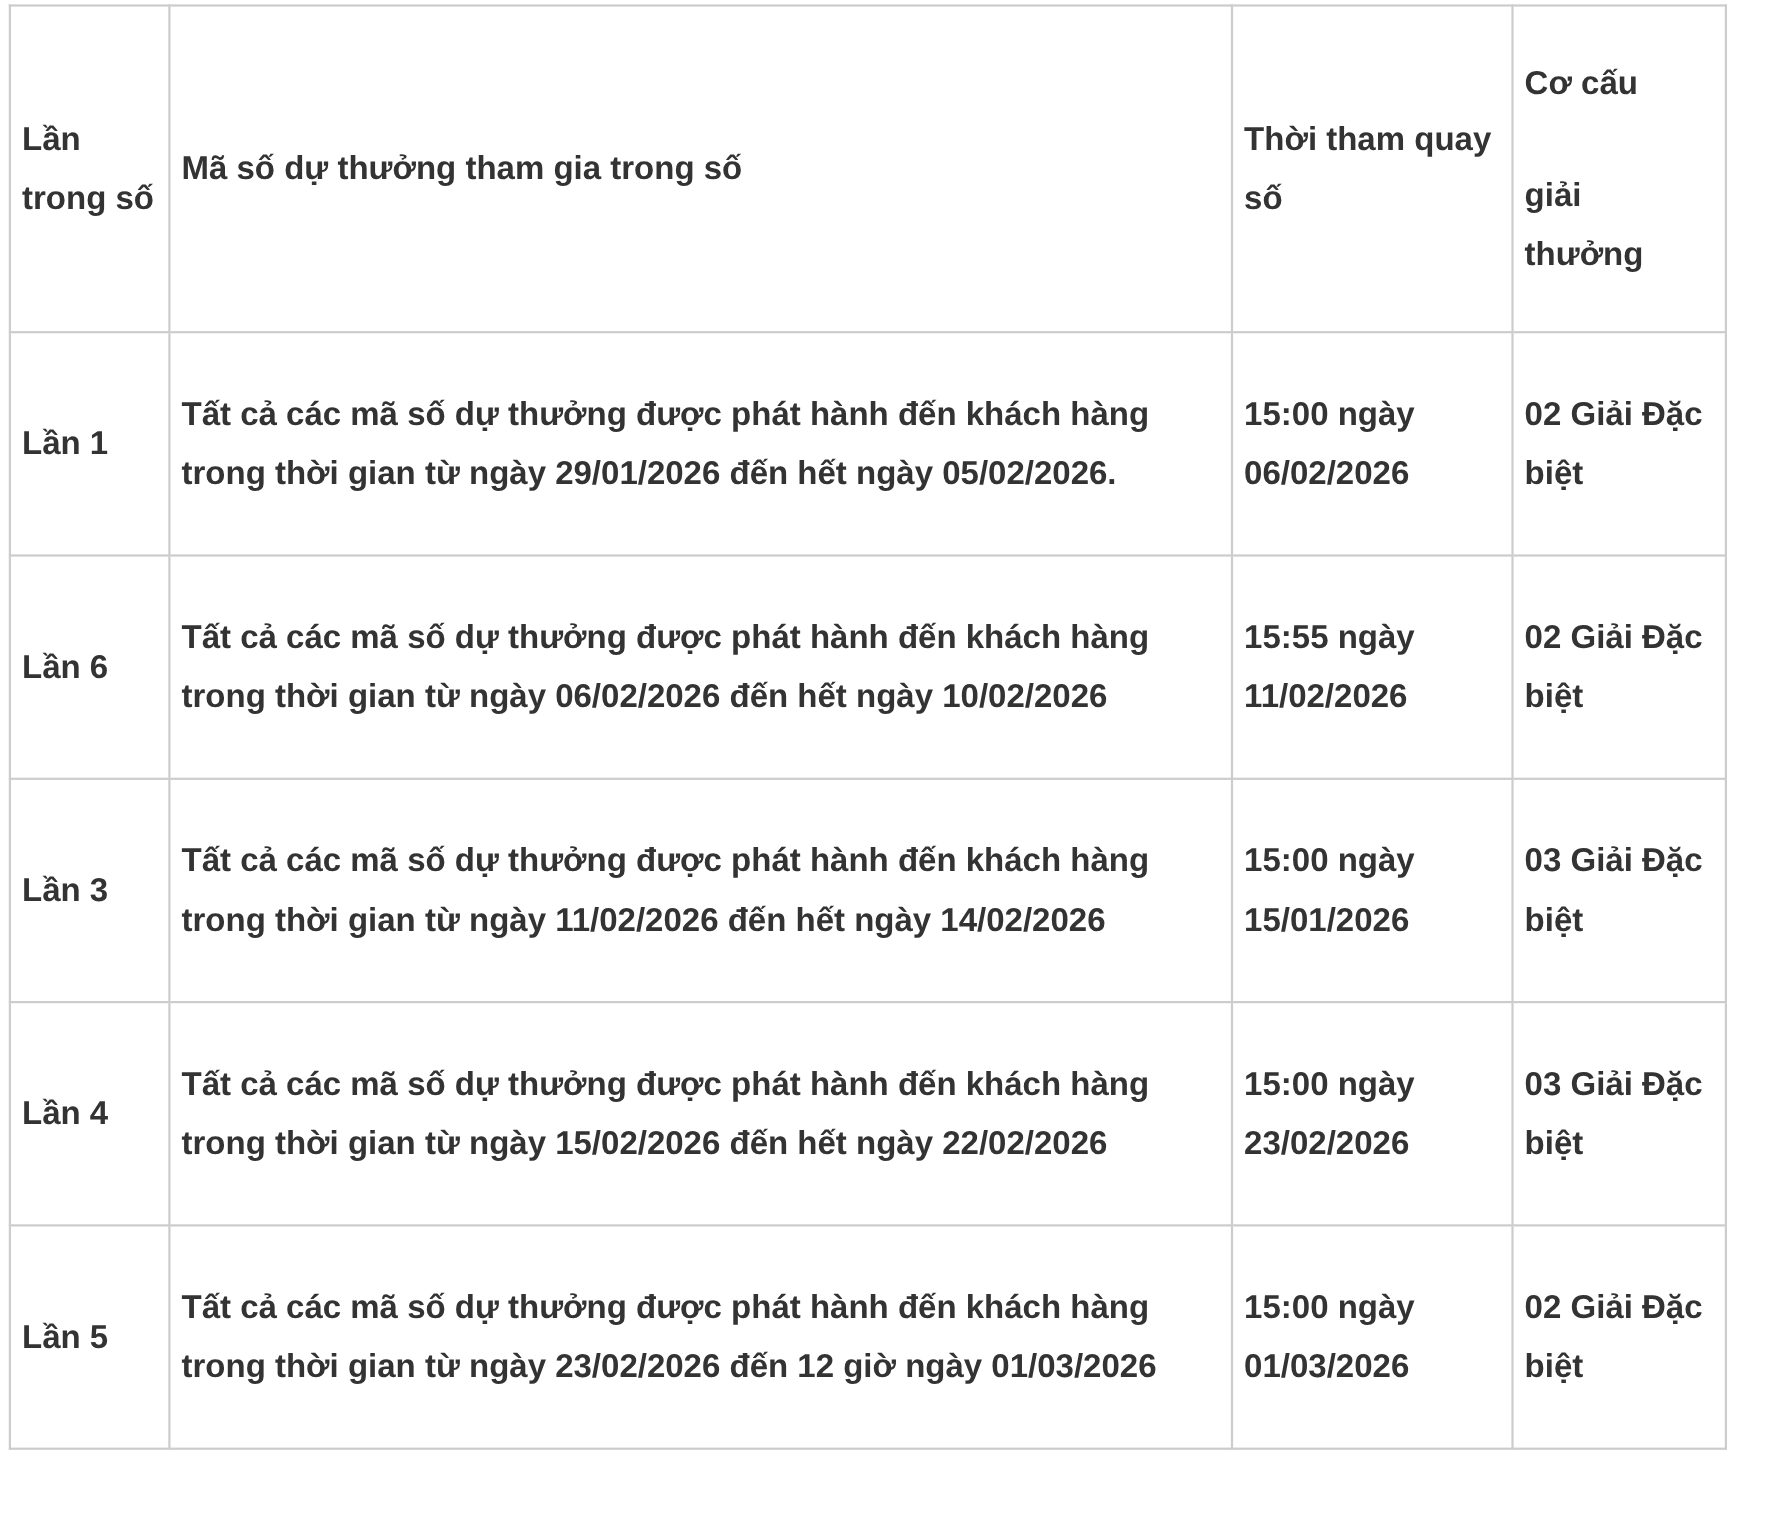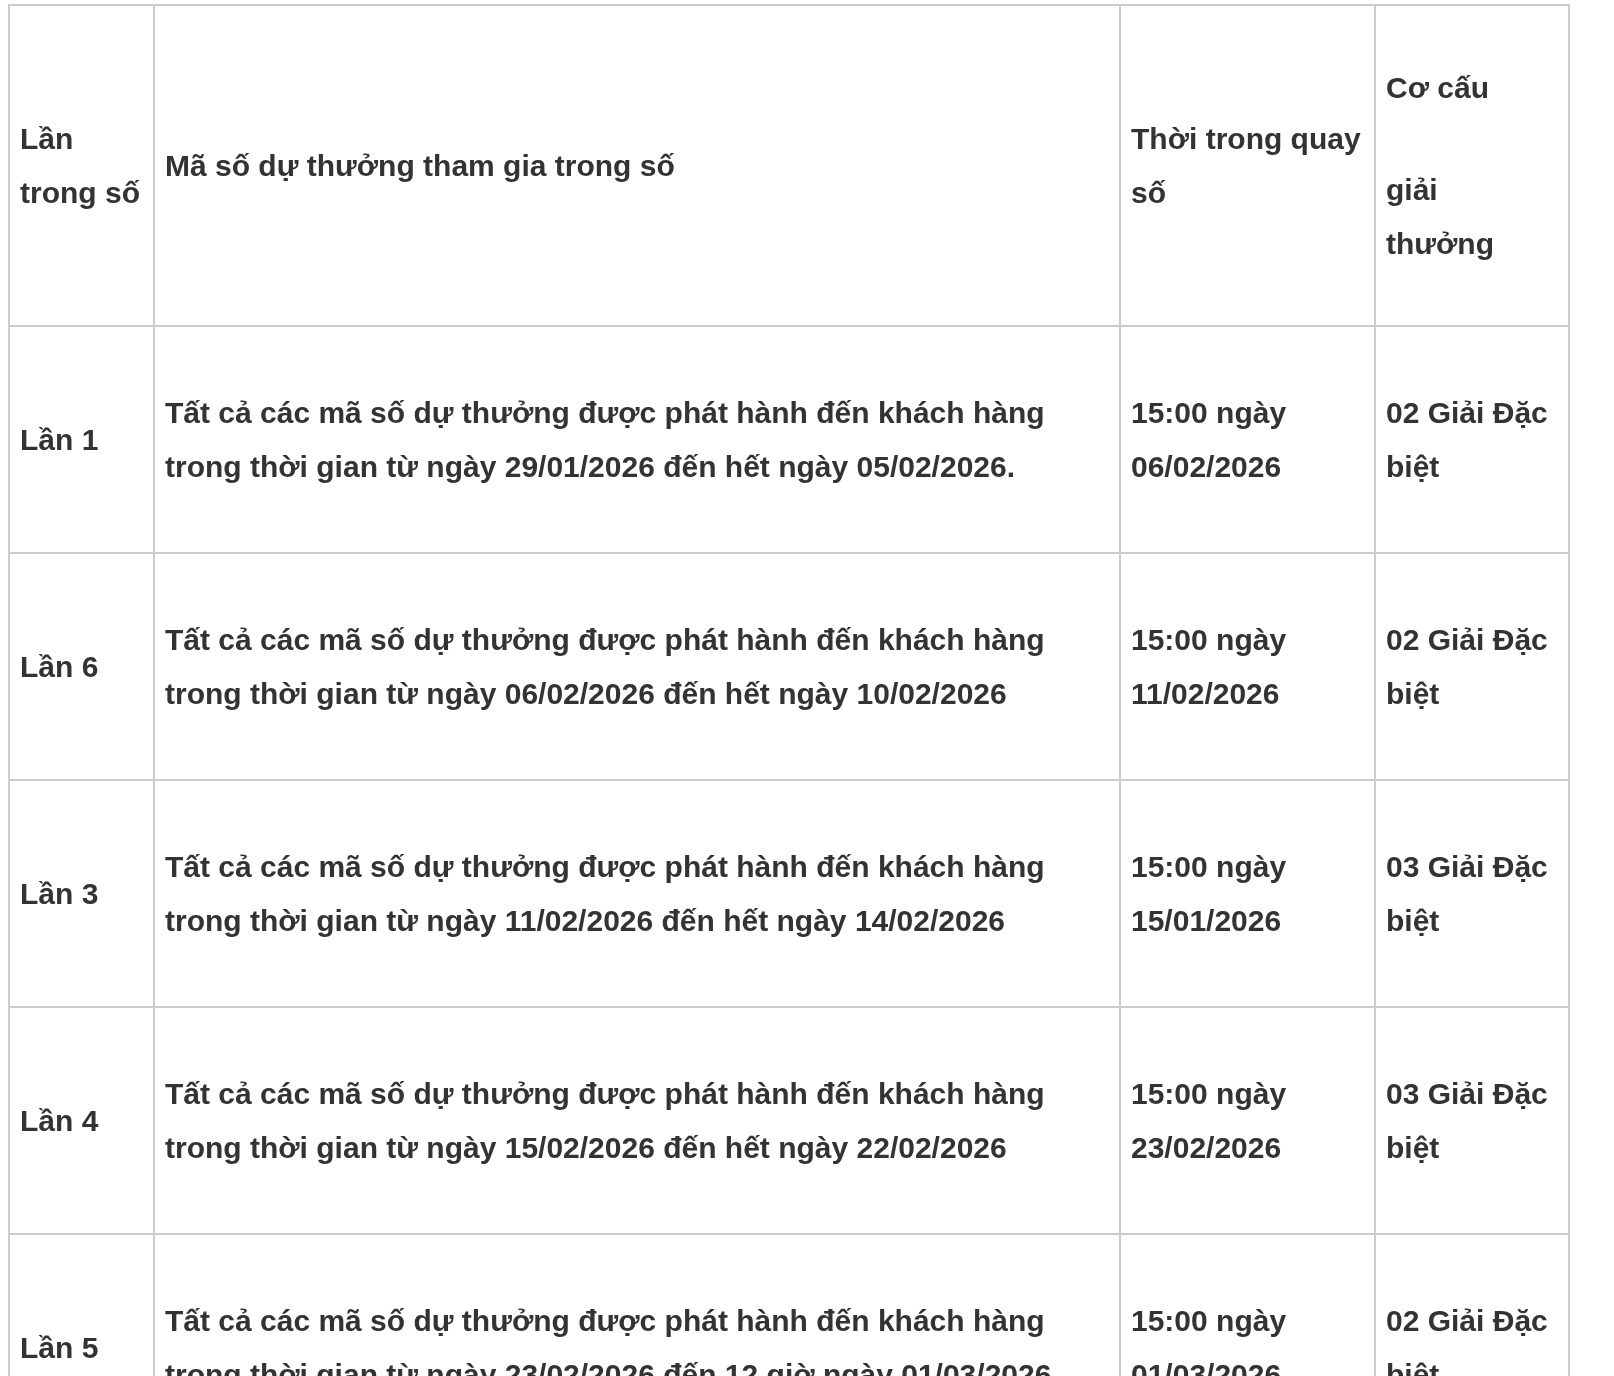--- a/index.html
+++ b/index.html
@@ -19,21 +19,21 @@
       left: 8px;
       top: 4px;
       border-collapse: collapse;
       table-layout: fixed;
       width: 1560px;
     }
     table.prize-table td, table.prize-table th {
       border: 2px solid #cccccc;
       vertical-align: middle;
       text-align: left;
-      padding: 12px 10px;
+      padding: 0 10px;
       font-size: 30px;
       line-height: 54px;
     }
     table.prize-table th {
       font-weight: bold;
       height: 295px;
     }
     table.prize-table td {
       font-weight: bold;
       height: 201px;
@@ -62,39 +62,39 @@
   <colgroup>
     <col class="c1">
       <col class="c2">
       <col class="c3">
       <col class="c4">
   </colgroup>
   <thead>
     <tr>
       <th>Lần trong số</th>
       <th>Mã số dự thưởng tham gia trong số</th>
-      <th>Thời trong quay số</th>
+      <th>Thời tham quay số</th>
       <th class="hdr-prize">
         <span class="gap">Cơ cấu</span>
         <span>giải</span>
         <span>thưởng</span>
       </th>
     </tr>
   </thead>
   <tbody>
     <tr>
       <td class="round-cell">Lần 1</td>
       <td>Tất cả các mã số dự thưởng được phát hành đến khách hàng trong thời gian từ ngày 29/01/2026 đến hết ngày 05/02/2026.</td>
       <td>15:00 ngày 06/02/2026</td>
       <td>02 Giải Đặc biệt</td>
     </tr>
     <tr>
       <td class="round-cell">Lần 6</td>
       <td>Tất cả các mã số dự thưởng được phát hành đến khách hàng trong thời gian từ ngày 06/02/2026 đến hết ngày 10/02/2026</td>
-      <td>15:00 ngày 11/02/2026</td>
+      <td>15:55 ngày 11/02/2026</td>
       <td>02 Giải Đặc biệt</td>
     </tr>
     <tr>
       <td class="round-cell">Lần 3</td>
       <td>Tất cả các mã số dự thưởng được phát hành đến khách hàng trong thời gian từ ngày 11/02/2026 đến hết ngày 14/02/2026</td>
       <td>15:00 ngày 15/01/2026</td>
       <td>03 Giải Đặc biệt</td>
     </tr>
     <tr>
       <td class="round-cell">Lần 4</td>

